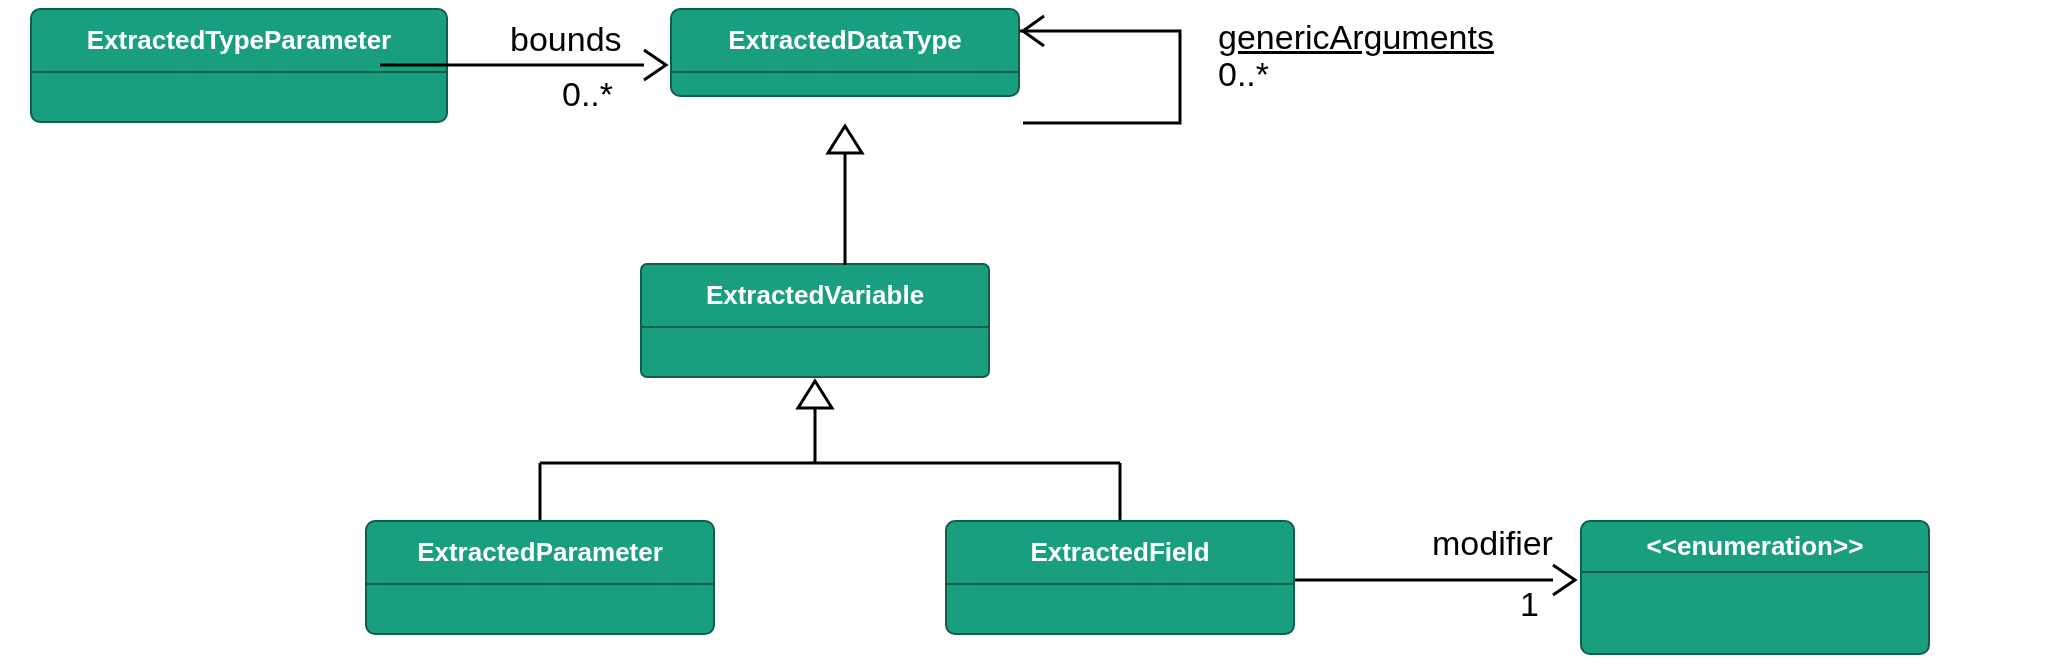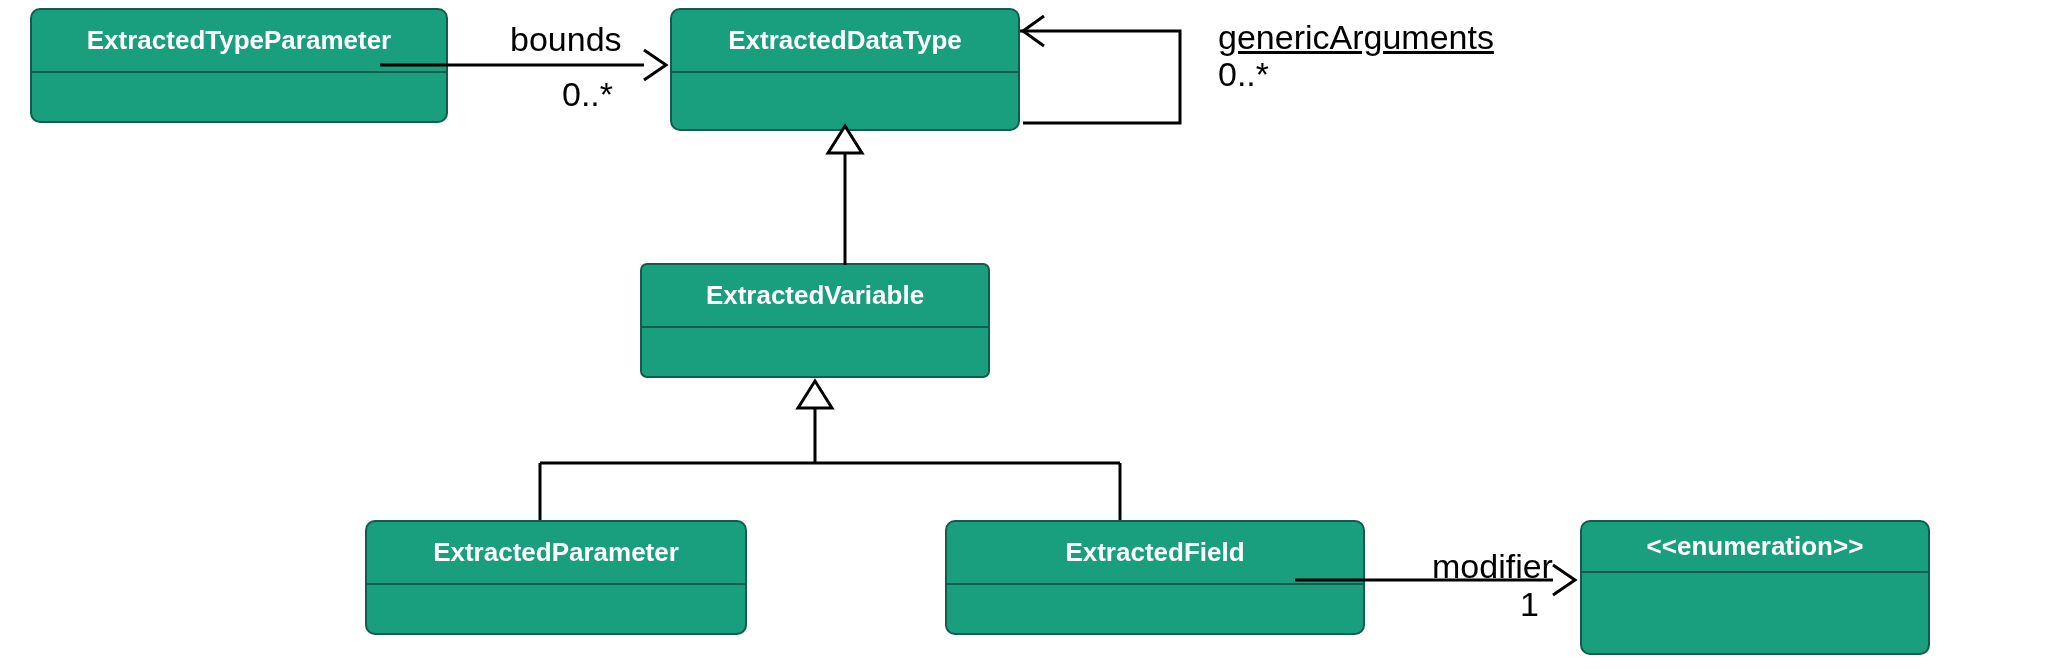--- a/index.html
+++ b/index.html
@@ -49,36 +49,36 @@
   }
 </style>
 </head>
 <body>
 
 <div class="uml-class" style="left:30px; top:8px; width:418px; height:115px;">
   <div class="uml-title">ExtractedTypeParameter</div>
   <div class="uml-body"></div>
 </div>
 
-<div class="uml-class" style="left:670px; top:8px; width:350px; height:123px;">
+<div class="uml-class" style="left:670px; top:8px; width:350px; height:89px;">
   <div class="uml-title">ExtractedDataType</div>
   <div class="uml-body"></div>
 </div>
 
 <div class="uml-class" style="left:640px; top:263px; width:350px; height:115px;border-radius:7px;">
   <div class="uml-title">ExtractedVariable</div>
   <div class="uml-body"></div>
 </div>
 
-<div class="uml-class" style="left:365px; top:520px; width:382px; height:115px;">
+<div class="uml-class" style="left:365px; top:520px; width:350px; height:115px;">
   <div class="uml-title">ExtractedParameter</div>
   <div class="uml-body"></div>
 </div>
 
-<div class="uml-class" style="left:945px; top:520px; width:420px; height:115px;">
+<div class="uml-class" style="left:945px; top:520px; width:350px; height:115px;">
   <div class="uml-title">ExtractedField</div>
   <div class="uml-body"></div>
 </div>
 
 <div class="uml-class" style="left:1580px; top:520px; width:350px; height:135px;">
   <div class="uml-title" style="padding:8px 8px;">
     <span class="uml-stereotype">&lt;&lt;enumeration&gt;&gt;</span>
   </div>
   <div class="uml-body"></div>
 </div>
@@ -112,14 +112,14 @@
 
   <line x1="40" y1="85" x2="40" y2="142" stroke="#000" stroke-width="3"></line>
 
   <line x1="620" y1="85" x2="620" y2="142" stroke="#000" stroke-width="3"></line>
 </svg>
 
 <svg class="connector" style="left:1295px; top:558px; width:285px; height:60px;">
   <line x1="0" y1="22" x2="258" y2="22" stroke="#000" stroke-width="3"></line>
   <polyline points="258,7 280,22 258,37" fill="none" stroke="#000" stroke-width="3"></polyline>
 </svg>
-<span class="assoc-label" style="left:1432px; top:547px;">modifier</span>
+<span class="assoc-label" style="left:1432px; top:524px;">modifier</span>
 <span class="assoc-label" style="left:1520px; top:585px;">1</span>
 
 </body></html>

